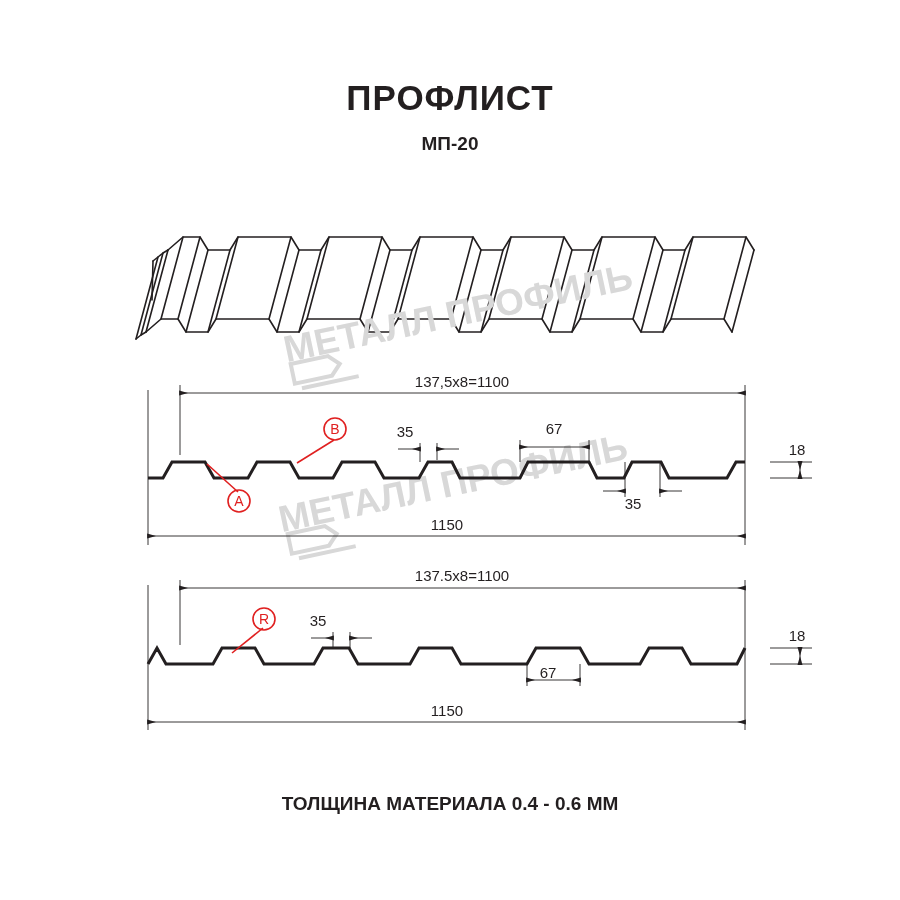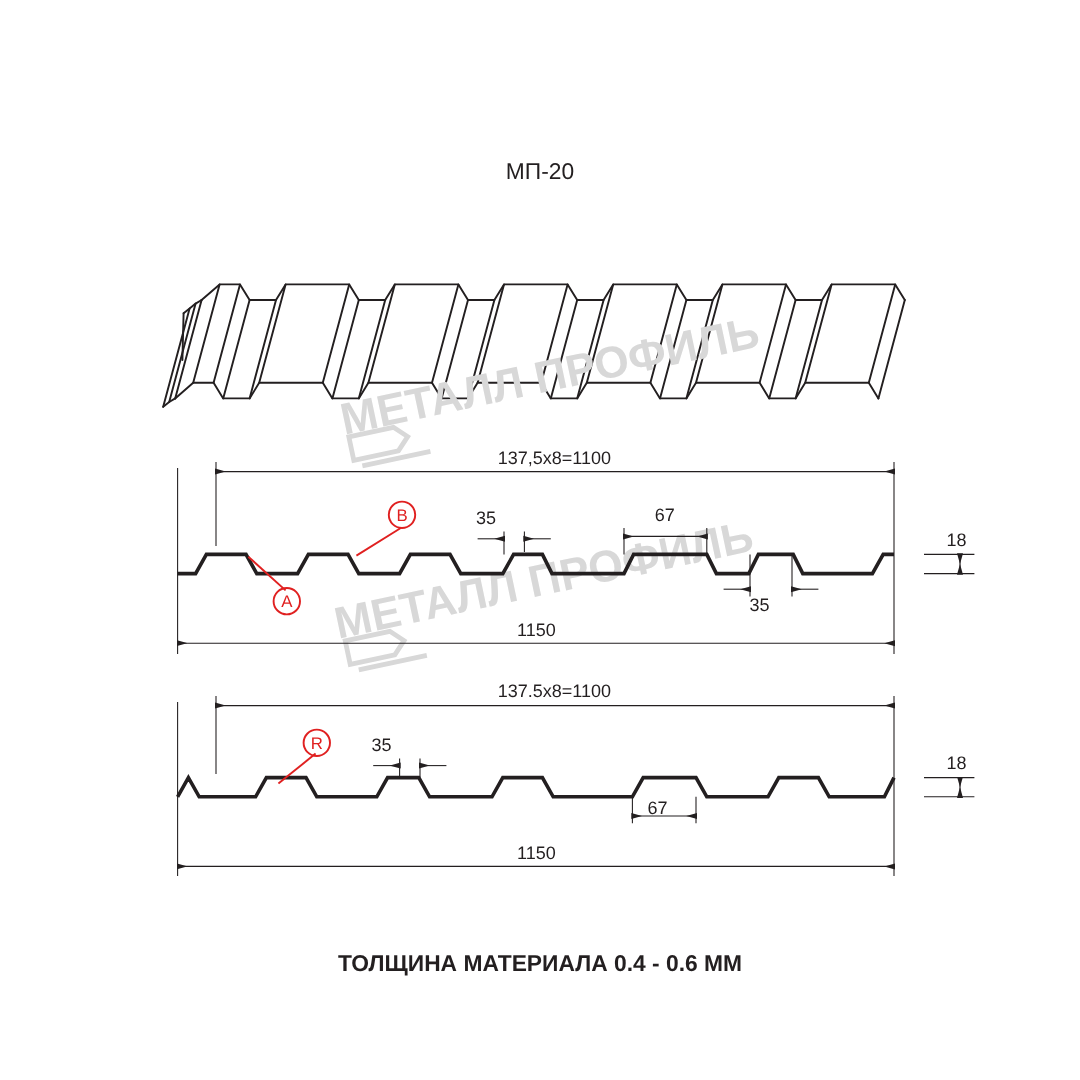--- a/index.html
+++ b/index.html
@@ -29,21 +29,21 @@
     font-weight: bold;
     letter-spacing: 1px;
   }
   .subtitle {
     position: absolute;
     top: 133px;
     left: 0;
     width: 900px;
     text-align: center;
     font-size: 19px;
-    font-weight: normal;
+    font-weight: bold;
   }
   .footnote {
     position: absolute;
     top: 793px;
     left: 0;
     width: 900px;
     text-align: center;
     font-size: 19px;
     font-weight: bold;
   }
@@ -77,20 +77,21 @@
   .wmlogo {
     position: absolute;
     pointer-events: none;
   }
 </style>
 </head>
 <body>
 
 <div class="page">
 
+  <div class="title">ПРОФЛИСТ</div>
   <div class="subtitle">МП-20</div>
 
   <svg width="900" height="900">
     <g fill="none" stroke="#231f20" stroke-width="1.6" stroke-linejoin="round" stroke-linecap="round">
 
       <path d="M168,250 L183,237 L200,237 L208,250 L230,250 L238,237 L291,237 L299,250 L321,250 L329,237 L382,237 L390,250 L412,250 L420,237 L473,237 L481,250 L503,250 L511,237 L564,237 L572,250 L594,250 L602,237 L655,237 L663,250 L685,250 L693,237 L746,237 L754,250"></path>
 
       <path d="M146,332 L161,319 L178,319 L186,332 L208,332 L216,319 L269,319 L277,332 L299,332 L307,319 L360,319 L368,332 L390,332 L398,319 L451,319 L459,332 L481,332 L489,319 L542,319 L550,332 L572,332 L580,319 L633,319 L641,332 L663,332 L671,319 L724,319 L732,332"></path>
 
       <path d="M168,250 L146,332"></path>

